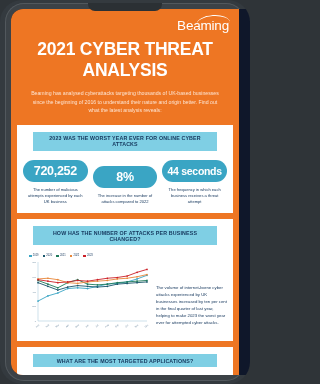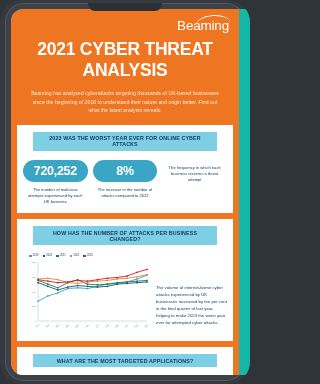--- a/index.html
+++ b/index.html
@@ -32,21 +32,21 @@
     top: 3px;
     width: 74px; height: 8px;
     background: #2b3034;
     border-radius: 0 0 7px 7px;
     z-index: 40;
   }
   .screen {
     position: absolute;
     left: 11px; top: 9px;
     width: 274px; height: 366px;
-    background: #14b8a6;
+    background: #0f172a;
     border-radius: 12px;
     overflow: hidden;
     z-index: 10;
   }
 
   
   .page {
     position: relative;
     width: 228px;
     background: #ee7623;
@@ -112,21 +112,21 @@
     font-size: 5.3px;
     font-weight: bold;
     letter-spacing: 0.15px;
     text-align: center;
     padding: 3.5px 4px;
     margin: 0 auto 9px auto;
     width: 90%;
   }
 
   
-  .stats { display: flex; justify-content: space-between; gap: 5px; }
+  .stats { display: flex; justify-content: space-between; gap: 5px; align-items: flex-end; }
   .stat { flex: 1; text-align: center; }
   .pill {
     background: #3aa5c4;
     border-radius: 999px;
     color: #ffffff;
     font-size: 12.5px;
     font-weight: bold;
     letter-spacing: -0.3px;
     line-height: 22px;
     height: 22px;
@@ -188,20 +188,21 @@
         <div class="stats">
           <div class="stat">
             <div class="pill">720,252</div>
             <div class="cap">The number of malicious attempts experienced by each UK business</div>
           </div>
           <div class="stat">
             <div class="pill">8%</div>
             <div class="cap">The increase in the number of attacks compared to 2022</div>
           </div>
           <div class="stat">
+            <div class="pill sm">44 seconds</div>
             <div class="cap">The frequency in which each business receives a threat attempt</div>
           </div>
         </div>
       </div>
 
       <div class="card">
         <div class="banner">HOW HAS THE NUMBER OF ATTACKS PER BUSINESS CHANGED?</div>
         <div class="chartwrap">
           <div class="chartbox">
             <div class="legend" id="line-legend">

